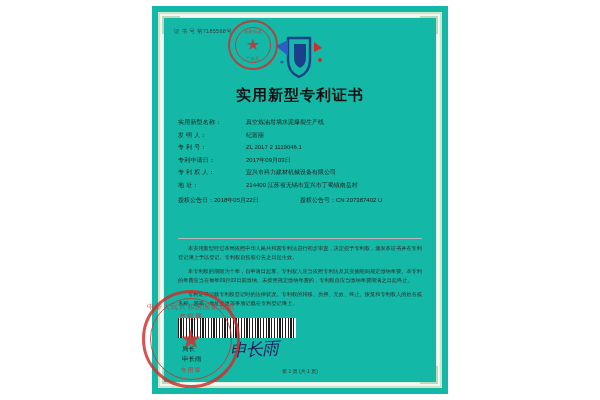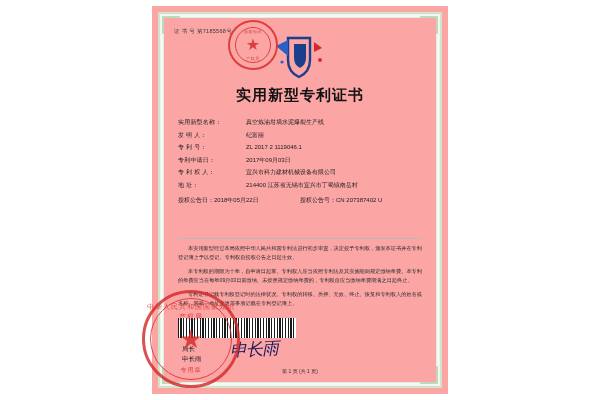--- a/index.html
+++ b/index.html
@@ -19,21 +19,21 @@
     background: #ffffff;
   }
 
   
   .sheet {
     position: absolute;
     left: 152px;
     top: 6px;
     width: 296px;
     height: 388px;
-    background: #fca5a5;
+    background: #14b8a6;
     overflow: hidden;
   }
 
   
   .sheet-border {
     position: absolute;
     left: 6px;
     top: 6px;
     right: 6px;
     bottom: 6px;

